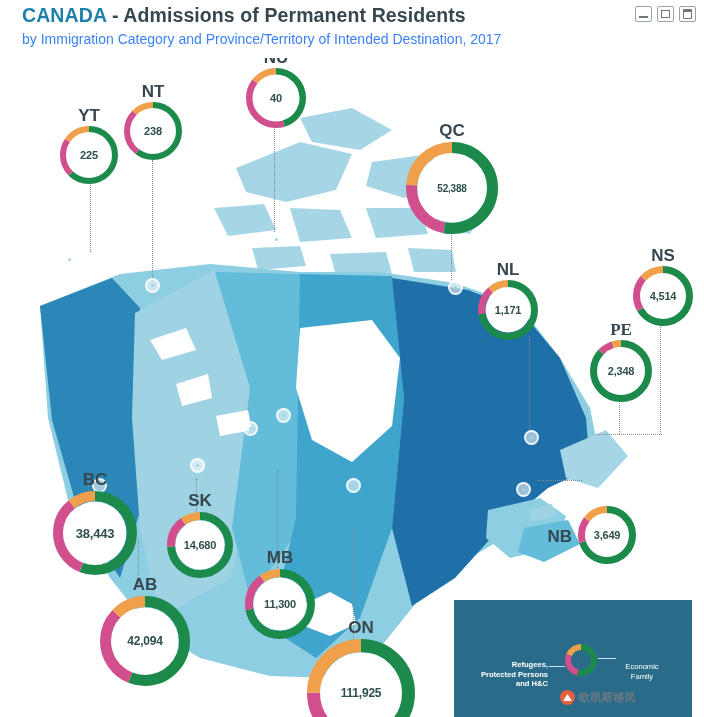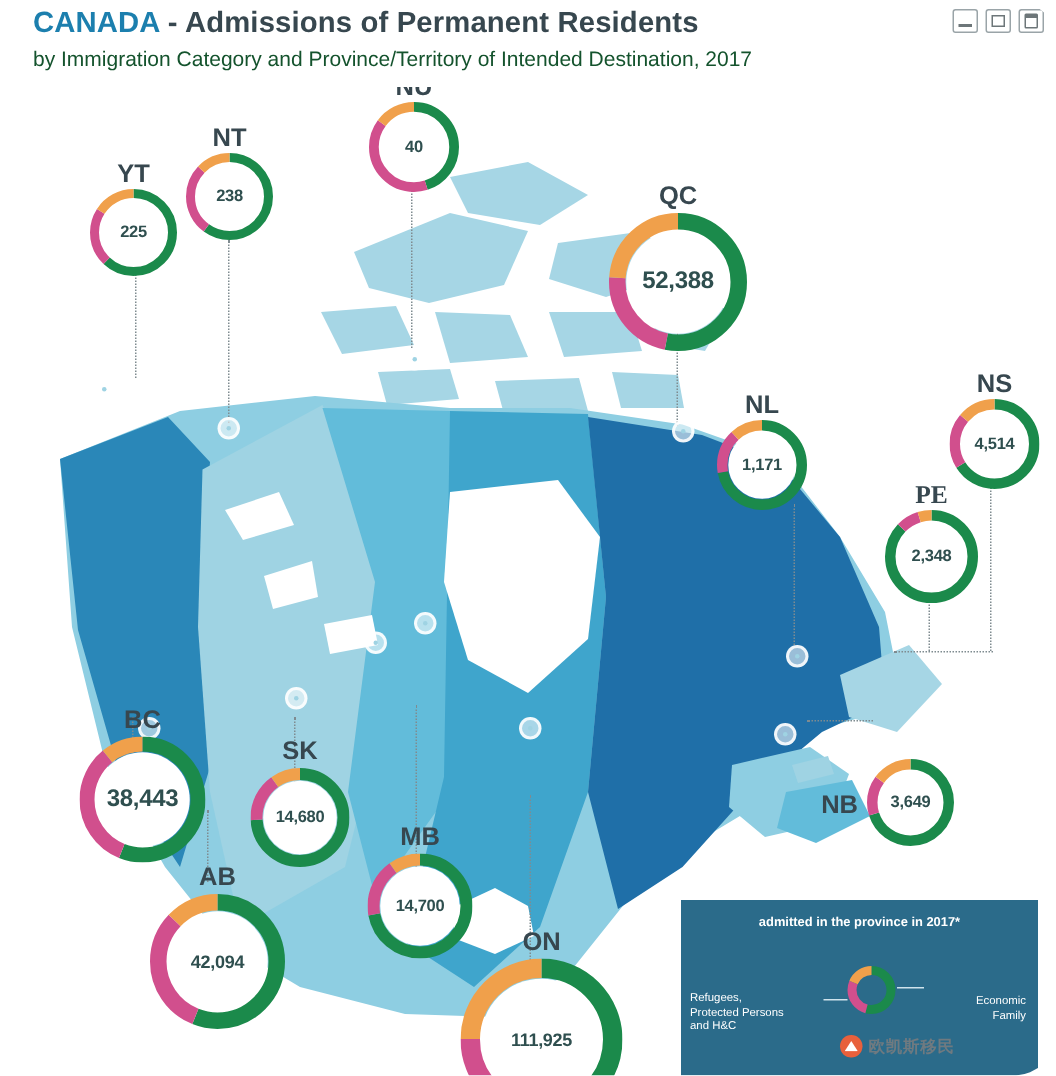--- a/index.html
+++ b/index.html
@@ -2,27 +2,27 @@
 <html><head>
 <meta charset="utf-8">
 <style>
   html,body{margin:0;padding:0;}
   body{
     width:704px;height:717px;overflow:hidden;
     background:#ffffff;
     font-family:"Liberation Sans", sans-serif;
     position:relative;
   }
-  #stage{position:relative;width:704px;height:717px;overflow:hidden;background:#ffffff;border-radius:28px;}
+  #stage{position:relative;width:704px;height:717px;overflow:hidden;background:#ffffff;}
 
   
   .header{position:absolute;left:0;top:0;width:704px;height:58px;background:#ffffff;z-index:40;}
   .title{position:absolute;left:22px;top:4px;font-size:19.5px;font-weight:bold;color:#1c7fae;letter-spacing:.1px;white-space:nowrap;}
   .title .dark{color:#37474f;}
-  .subtitle{position:absolute;left:22px;top:31px;font-size:14px;color:#14532d;white-space:nowrap;}
+  .subtitle{position:absolute;left:22px;top:31px;font-size:14px;color:#3b82f6;white-space:nowrap;}
 
   .winbtns{position:absolute;right:8px;top:6px;display:flex;gap:5px;}
   .winbtn{width:15px;height:14px;border:1px solid #9aa4a8;border-radius:2px;background:#fff;position:relative;}
   .winbtn i{position:absolute;display:block;background:#6d7679;}
   .wb-min i{left:3px;right:3px;bottom:3px;height:2px;}
   .wb-max i{left:3px;right:3px;top:3px;bottom:3px;height:auto;background:transparent;border:1.5px solid #6d7679;}
   .wb-close i{left:3px;right:3px;top:2px;bottom:2px;background:transparent;border:1.5px solid #6d7679;border-top-width:3px;border-radius:1px;}
 
   
   .mapwrap{position:absolute;left:0;top:58px;width:704px;height:659px;background:#ffffff;overflow:hidden;}
@@ -50,22 +50,22 @@
   
   .legend{
     position:absolute;left:454px;top:600px;width:238px;height:117px;
     background:#2b6b8a;color:#ffffff;z-index:30;
   }
   .legend .ltitle{
     position:absolute;left:0;right:0;top:9px;text-align:center;
     font-size:8.6px;line-height:11px;font-weight:bold;
   }
   .legend .lring{position:absolute;left:109px;top:42px;}
-  .legend .ltxtL{position:absolute;left:6px;top:60px;width:88px;text-align:left;font-size:7.6px;line-height:9.5px;}
-  .legend .ltxtR{position:absolute;right:8px;top:62px;width:84px;text-align:right;font-size:7.6px;line-height:9.5px;}
+  .legend .ltxtL{position:absolute;left:6px;top:60px;width:88px;text-align:right;font-size:7.6px;line-height:9.5px;font-weight:bold;}
+  .legend .ltxtR{position:absolute;right:8px;top:62px;width:84px;text-align:center;font-size:7.6px;line-height:9.5px;}
   .legend .lline{position:absolute;height:1px;background:#cfe3ec;}
 
   
   .watermark{position:absolute;left:560px;top:690px;display:flex;align-items:center;gap:4px;z-index:50;}
   .wm-logo{width:15px;height:15px;border-radius:50%;background:#e8603c;position:relative;}
   .wm-logo::after{content:"";position:absolute;left:3px;top:4px;width:9px;height:7px;background:#fff;border-radius:1px;
                   clip-path:polygon(0 100%,50% 0,100% 100%);}
   .wm-text{font-size:11px;color:#6f7a80;font-weight:bold;letter-spacing:.5px;}
 </style>
 </head>
@@ -195,21 +195,21 @@
         <div class="val" style="font-size:11px">40</div>
         <div class="lbl" style="top: -20px;">NU</div>
       </div>
       <div class="donut" style="left: 406px; top: 142px; width: 92px; height: 92px;">
         <svg class="ring" width="92" height="92" viewBox="0 0 92 92">
           <circle cx="46" cy="46" r="34.5" fill="#ffffff"></circle>
           <circle cx="46" cy="46" r="40.5" fill="none" stroke="#1b8a4b" stroke-width="11" stroke-dasharray="134.87 119.60" stroke-dashoffset="0.00" transform="rotate(-90 46 46)"></circle>
           <circle cx="46" cy="46" r="40.5" fill="none" stroke="#d14f8d" stroke-width="11" stroke-dasharray="58.53 195.94" stroke-dashoffset="-134.87" transform="rotate(-90 46 46)"></circle>
           <circle cx="46" cy="46" r="40.5" fill="none" stroke="#f0a04b" stroke-width="11" stroke-dasharray="61.07 193.40" stroke-dashoffset="-193.40" transform="rotate(-90 46 46)"></circle>
         </svg>
-        <div class="val" style="font-size:16px">52,388</div>
+        <div class="val" style="font-size:10px">52,388</div>
         <div class="lbl" style="top: -21px;">QC</div>
       </div>
       <div class="donut" style="left: 478px; top: 280px; width: 60px; height: 60px;">
         <svg class="ring" width="60" height="60" viewBox="0 0 60 60">
           <circle cx="30" cy="30" r="22.5" fill="#ffffff"></circle>
           <circle cx="30" cy="30" r="26.5" fill="none" stroke="#1b8a4b" stroke-width="7" stroke-dasharray="119.88 46.62" stroke-dashoffset="0.00" transform="rotate(-90 30 30)"></circle>
           <circle cx="30" cy="30" r="26.5" fill="none" stroke="#d14f8d" stroke-width="7" stroke-dasharray="26.64 139.86" stroke-dashoffset="-119.88" transform="rotate(-90 30 30)"></circle>
           <circle cx="30" cy="30" r="26.5" fill="none" stroke="#f0a04b" stroke-width="7" stroke-dasharray="19.98 146.52" stroke-dashoffset="-146.52" transform="rotate(-90 30 30)"></circle>
         </svg>
         <div class="val" style="font-size:11px">1,171</div>
@@ -245,41 +245,41 @@
         <div class="val" style="font-size:11px">3,649</div>
         <div class="lbl" style="left: -6px; transform: translateX(-100%); top: 21px;">NB</div>
       </div>
       <div class="donut" style="left: 53px; top: 491px; width: 84px; height: 84px;">
         <svg class="ring" width="84" height="84" viewBox="0 0 84 84">
           <circle cx="42" cy="42" r="31.5" fill="#ffffff"></circle>
           <circle cx="42" cy="42" r="37" fill="none" stroke="#1b8a4b" stroke-width="10" stroke-dasharray="130.19 102.29" stroke-dashoffset="0.00" transform="rotate(-90 42 42)"></circle>
           <circle cx="42" cy="42" r="37" fill="none" stroke="#d14f8d" stroke-width="10" stroke-dasharray="76.72 155.76" stroke-dashoffset="-130.19" transform="rotate(-90 42 42)"></circle>
           <circle cx="42" cy="42" r="37" fill="none" stroke="#f0a04b" stroke-width="10" stroke-dasharray="25.57 206.91" stroke-dashoffset="-206.91" transform="rotate(-90 42 42)"></circle>
         </svg>
-        <div class="val" style="font-size:16px">38,443</div>
+        <div class="val" style="font-size:13px">38,443</div>
         <div class="lbl" style="top: -21px;">BC</div>
       </div>
       <div class="donut" style="left: 167px; top: 512px; width: 66px; height: 66px;">
         <svg class="ring" width="66" height="66" viewBox="0 0 66 66">
           <circle cx="33" cy="33" r="24.5" fill="#ffffff"></circle>
           <circle cx="33" cy="33" r="29" fill="none" stroke="#1b8a4b" stroke-width="8" stroke-dasharray="134.84 47.38" stroke-dashoffset="0.00" transform="rotate(-90 33 33)"></circle>
           <circle cx="33" cy="33" r="29" fill="none" stroke="#d14f8d" stroke-width="8" stroke-dasharray="29.15 153.06" stroke-dashoffset="-134.84" transform="rotate(-90 33 33)"></circle>
           <circle cx="33" cy="33" r="29" fill="none" stroke="#f0a04b" stroke-width="8" stroke-dasharray="18.22 163.99" stroke-dashoffset="-163.99" transform="rotate(-90 33 33)"></circle>
         </svg>
         <div class="val" style="font-size:11px">14,680</div>
         <div class="lbl" style="top: -21px;">SK</div>
       </div>
       <div class="donut" style="left: 245px; top: 569px; width: 70px; height: 70px;">
         <svg class="ring" width="70" height="70" viewBox="0 0 70 70">
           <circle cx="35" cy="35" r="26.5" fill="#ffffff"></circle>
           <circle cx="35" cy="35" r="31" fill="none" stroke="#1b8a4b" stroke-width="8" stroke-dasharray="140.24 54.54" stroke-dashoffset="0.00" transform="rotate(-90 35 35)"></circle>
           <circle cx="35" cy="35" r="31" fill="none" stroke="#d14f8d" stroke-width="8" stroke-dasharray="35.06 159.72" stroke-dashoffset="-140.24" transform="rotate(-90 35 35)"></circle>
           <circle cx="35" cy="35" r="31" fill="none" stroke="#f0a04b" stroke-width="8" stroke-dasharray="19.48 175.30" stroke-dashoffset="-175.30" transform="rotate(-90 35 35)"></circle>
         </svg>
-        <div class="val" style="font-size:11px">14,700</div>
+        <div class="val" style="font-size:11px">11,300</div>
         <div class="lbl" style="top: -21px;">MB</div>
       </div>
       <div class="donut" style="left: 100px; top: 596px; width: 90px; height: 90px;">
         <svg class="ring" width="90" height="90" viewBox="0 0 90 90">
           <circle cx="45" cy="45" r="33.5" fill="#ffffff"></circle>
           <circle cx="45" cy="45" r="39.5" fill="none" stroke="#1b8a4b" stroke-width="11" stroke-dasharray="138.98 109.20" stroke-dashoffset="0.00" transform="rotate(-90 45 45)"></circle>
           <circle cx="45" cy="45" r="39.5" fill="none" stroke="#d14f8d" stroke-width="11" stroke-dasharray="76.94 171.25" stroke-dashoffset="-138.98" transform="rotate(-90 45 45)"></circle>
           <circle cx="45" cy="45" r="39.5" fill="none" stroke="#f0a04b" stroke-width="11" stroke-dasharray="32.26 215.92" stroke-dashoffset="-215.92" transform="rotate(-90 45 45)"></circle>
         </svg>
         <div class="val" style="font-size:12px">42,094</div>
@@ -292,21 +292,20 @@
           <circle cx="54" cy="54" r="47.5" fill="none" stroke="#d14f8d" stroke-width="13" stroke-dasharray="80.58 217.87" stroke-dashoffset="-143.26" transform="rotate(-90 54 54)"></circle>
           <circle cx="54" cy="54" r="47.5" fill="none" stroke="#f0a04b" stroke-width="13" stroke-dasharray="74.61 223.84" stroke-dashoffset="-223.84" transform="rotate(-90 54 54)"></circle>
         </svg>
         <div class="val" style="font-size:12px">111,925</div>
         <div class="lbl" style="top: -21px;">ON</div>
       </div>
     </div>
 
   <div class="legend">
     <div class="ltitle">
-      <div>admitted in the province in 2017*</div>
     </div>
     <div class="lring">
       <svg width="36" height="36" viewBox="0 0 36 36">
         <circle cx="18" cy="18" r="13" fill="none" stroke="#1b8a4b" stroke-width="6" stroke-dasharray="44 82" transform="rotate(-90 18 18)"></circle>
         <circle cx="18" cy="18" r="13" fill="none" stroke="#d14f8d" stroke-width="6" stroke-dasharray="22 82" stroke-dashoffset="-44" transform="rotate(-90 18 18)"></circle>
         <circle cx="18" cy="18" r="13" fill="none" stroke="#f0a04b" stroke-width="6" stroke-dasharray="16 82" stroke-dashoffset="-66" transform="rotate(-90 18 18)"></circle>
       </svg>
     </div>
     <div class="lline" style="left:95px;top:66px;width:16px;"></div>
     <div class="lline" style="left:144px;top:58px;width:18px;"></div>

